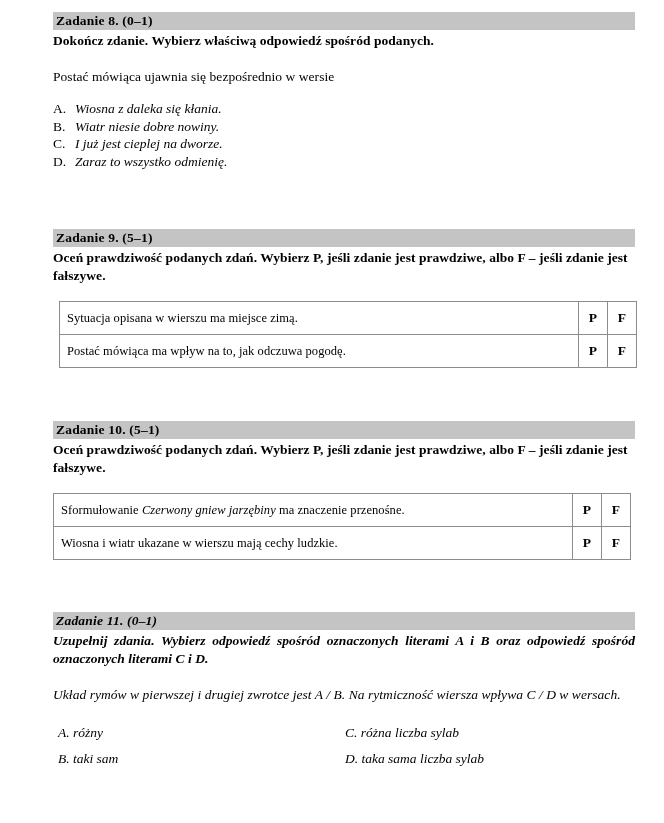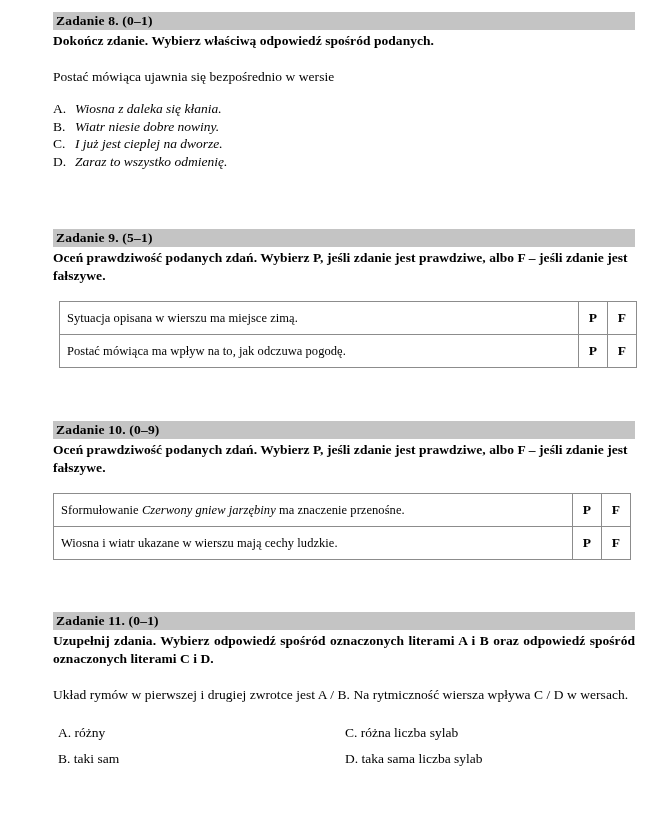--- a/index.html
+++ b/index.html
@@ -151,41 +151,41 @@
           <td>Postać mówiąca ma wpływ na to, jak odczuwa pogodę.</td>
           <td class="pf">P</td>
           <td class="pf">F</td>
         </tr>
       </tbody>
         </table>
     </div>
   </div>
 
   <div class="task" style="top:421px;">
-    <div class="task-header">Zadanie 10. (0–9)</div>
+    <div class="task-header">Zadanie 10. (5–1)</div>
     <div class="instruction">Oceń prawdziwość podanych zdań. Wybierz P, jeśli zdanie jest prawdziwe, albo F – jeśli zdanie jest fałszywe.</div>
     <div style="margin-top:16px;">
       <table class="pf-table">
         <tbody>
             <tr>
           <td><span>Sformułowanie </span><span class="italic">Czerwony gniew jarzębiny</span><span> ma znaczenie przenośne.</span></td>
           <td class="pf">P</td>
           <td class="pf">F</td>
         </tr>
         <tr>
           <td><span>Wiosna i wiatr ukazane w wierszu mają cechy ludzkie.</span><span class="italic"></span><span></span></td>
           <td class="pf">P</td>
           <td class="pf">F</td>
         </tr>
       </tbody>
         </table>
     </div>
   </div>
 
-  <div class="task" style="top:612px;">
+  <div class="task" style="top:612px;font-style:italic;">
     <div class="task-header">Zadanie 11. (0–1)</div>
     <div class="instruction justify">Uzupełnij zdania. Wybierz odpowiedź spośród oznaczonych literami A i B oraz odpowiedź spośród oznaczonych literami C i D.</div>
     <div class="stem" style="margin-top:18px;">Układ rymów w pierwszej i drugiej zwrotce jest A / B. Na rytmiczność wiersza wpływa C / D w wersach.</div>
     <div class="two-col" style="height:60px;">
       <div class="col-left">
         <div class="col-row">
           <span>A.</span>
           <span>różny</span>
         </div>
         <div class="col-row">

